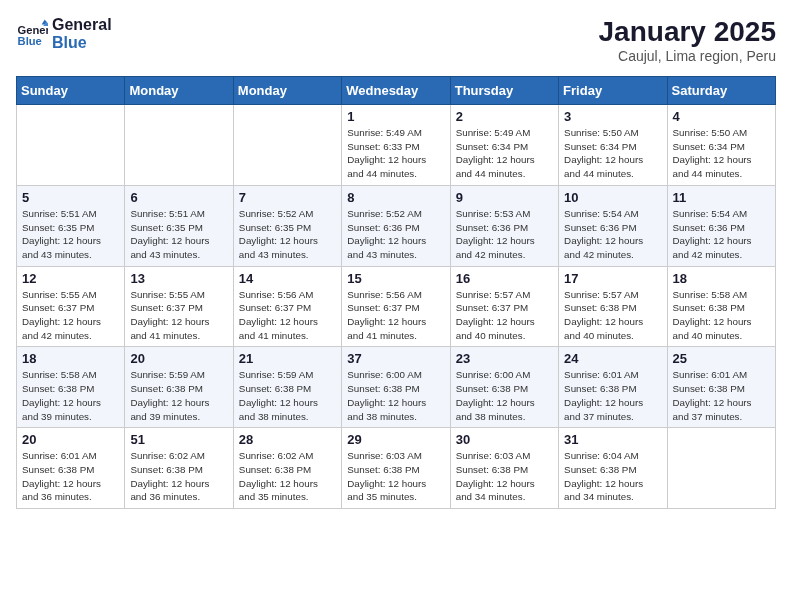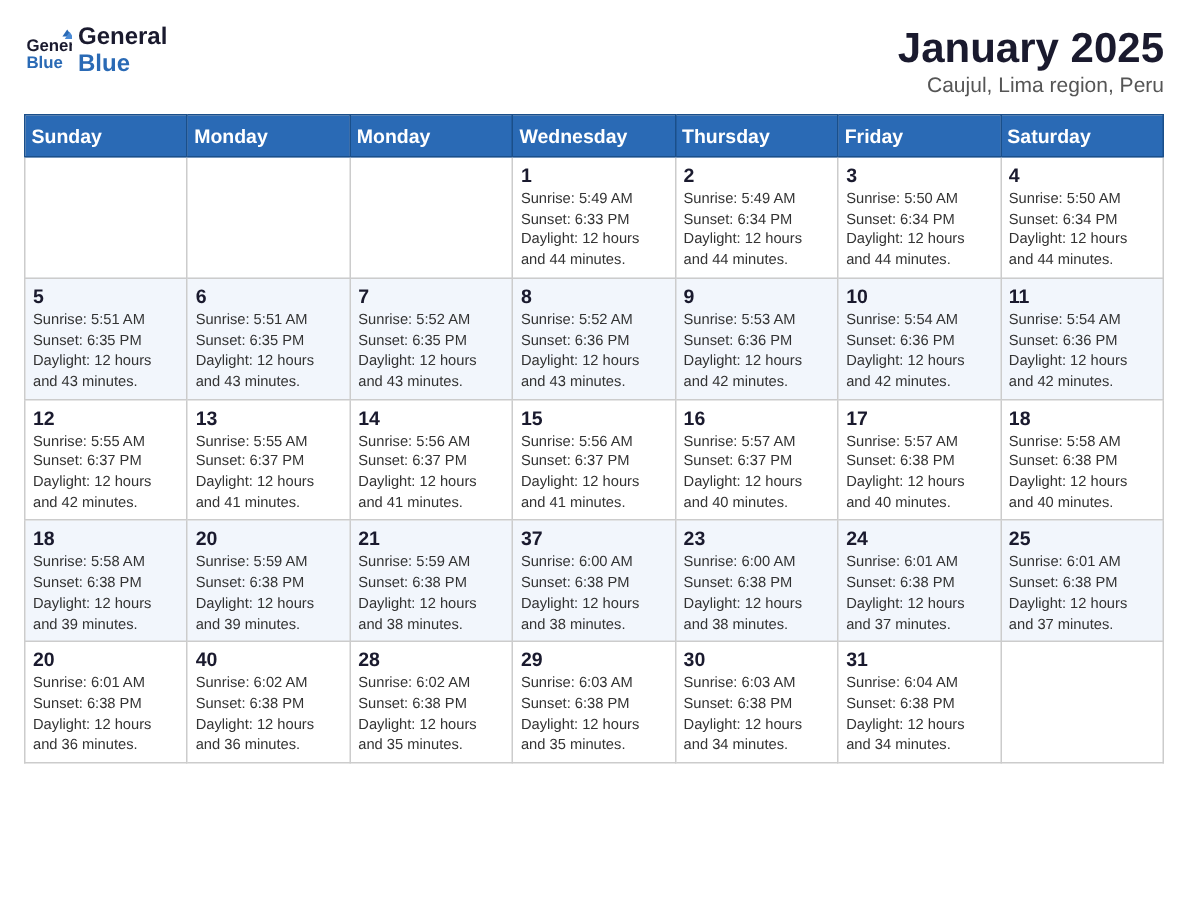--- a/index.html
+++ b/index.html
@@ -231,21 +231,21 @@
           <span class="day-num">25</span>
           <div class="day-info">Sunrise: 6:01 AM<br>Sunset: 6:38 PM<br>Daylight: 12 hours<br>and 37 minutes.</div>
         </td>
       </tr>
       <tr>
         <td>
           <span class="day-num">20</span>
           <div class="day-info">Sunrise: 6:01 AM<br>Sunset: 6:38 PM<br>Daylight: 12 hours<br>and 36 minutes.</div>
         </td>
         <td>
-          <span class="day-num">40</span>
+          <span class="day-num">51</span>
           <div class="day-info">Sunrise: 6:02 AM<br>Sunset: 6:38 PM<br>Daylight: 12 hours<br>and 36 minutes.</div>
         </td>
         <td>
           <span class="day-num">28</span>
           <div class="day-info">Sunrise: 6:02 AM<br>Sunset: 6:38 PM<br>Daylight: 12 hours<br>and 35 minutes.</div>
         </td>
         <td>
           <span class="day-num">29</span>
           <div class="day-info">Sunrise: 6:03 AM<br>Sunset: 6:38 PM<br>Daylight: 12 hours<br>and 35 minutes.</div>
         </td>

